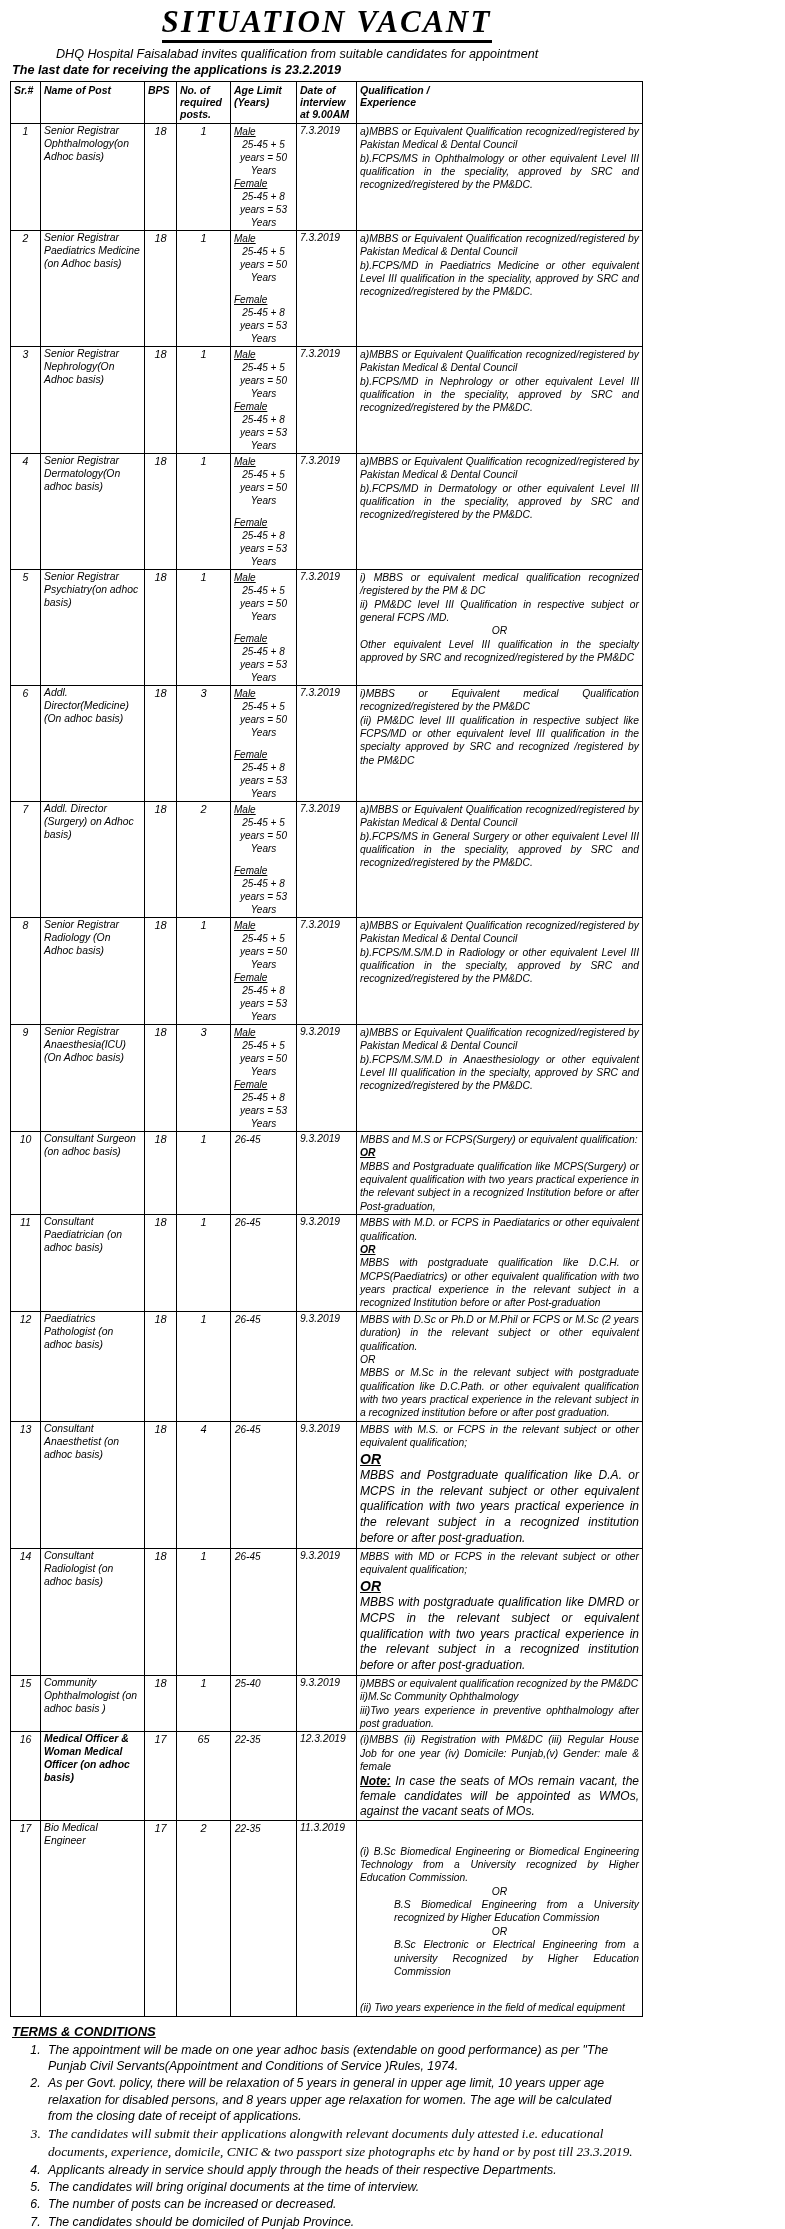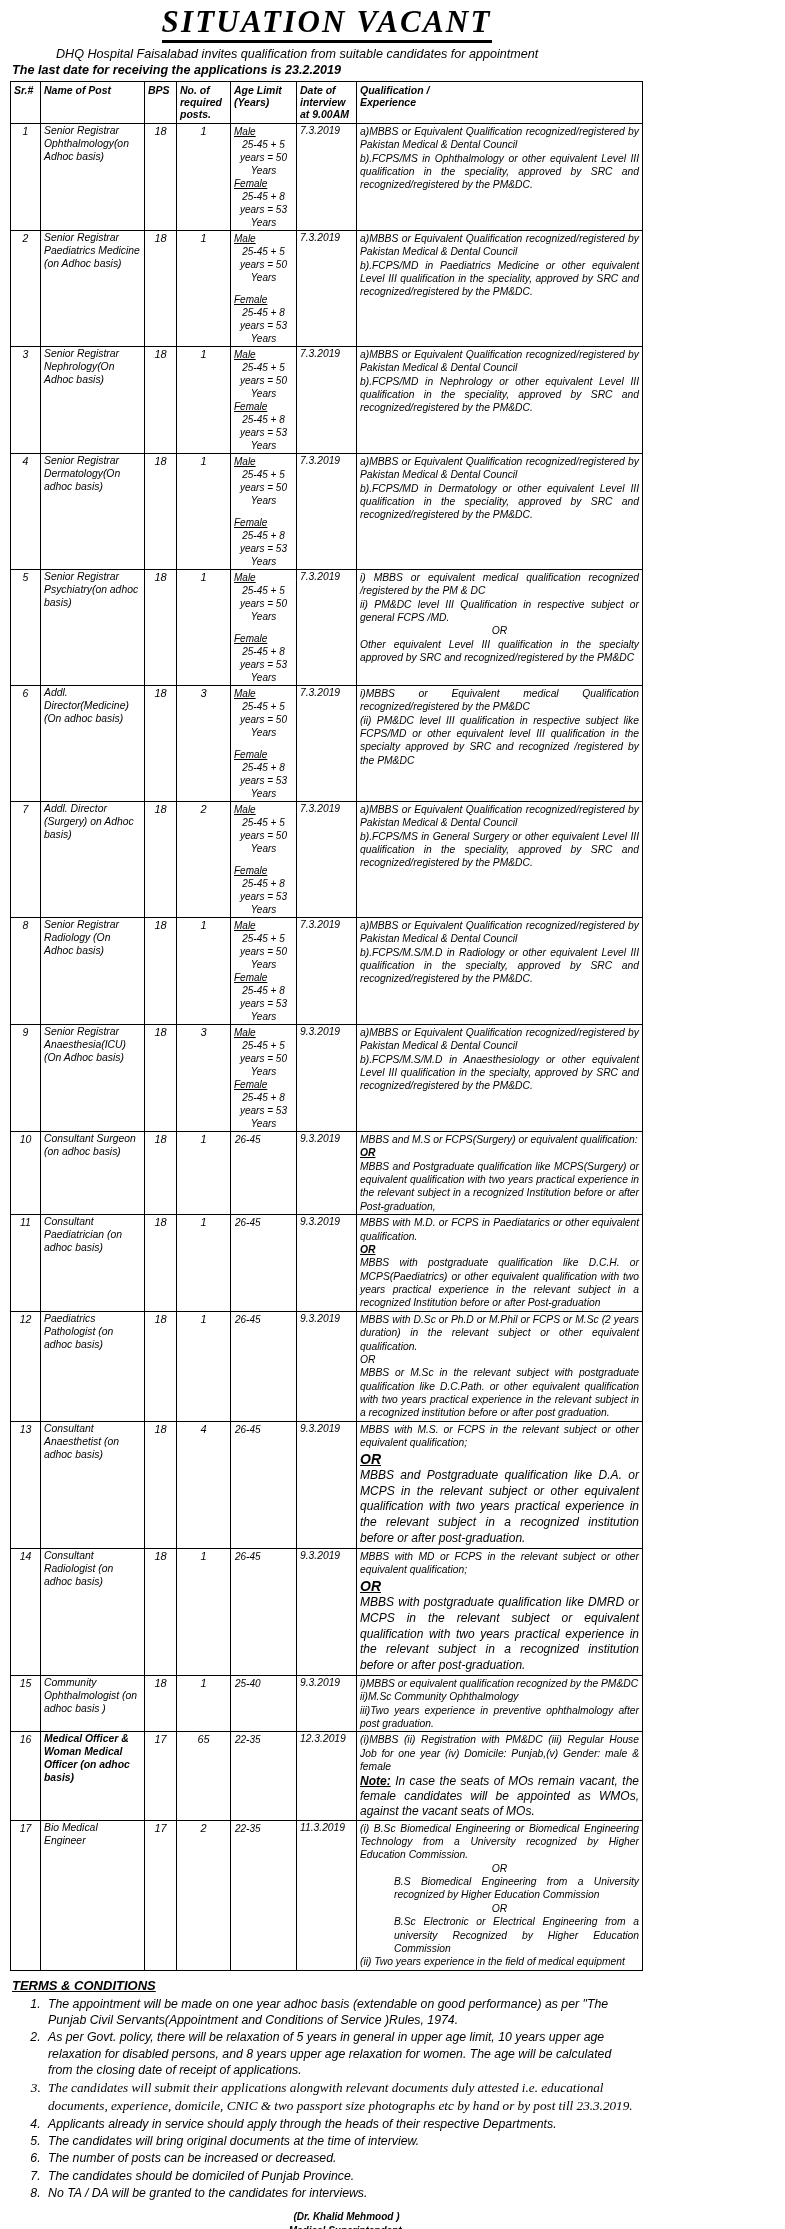--- a/index.html
+++ b/index.html
@@ -127,21 +127,21 @@
   td.qual p.bold-or { font-weight: bold; text-decoration: underline; text-align: left; }
   td.qual p.plain-or { text-align: left; }
   td.qual p.big { font-size: 12px; line-height: 1.32; }
   td.qual p.bigor { font-size: 14px; font-weight: bold; text-decoration: underline; }
   td.qual p.note { font-size: 12px; line-height: 1.25; }
   td.qual span.note-lbl { font-weight: bold; text-decoration: underline; }
   td.qual p.hang {
     padding-left: 34px;
     text-indent: 0;
   }
-  td.qual p.hang0 { padding-left: 0; }
+  td.qual p.hang0 { padding-left: 0; margin-top: 23px; }
   td.qual p.ctr-or { text-align: center; padding-left: 0; }
 
   
   .terms-head {
     font-family: "Liberation Sans", sans-serif;
     font-size: 13px;
     font-weight: bold;
     text-decoration: underline;
     margin: 7px 0 3px 2px;
   }

